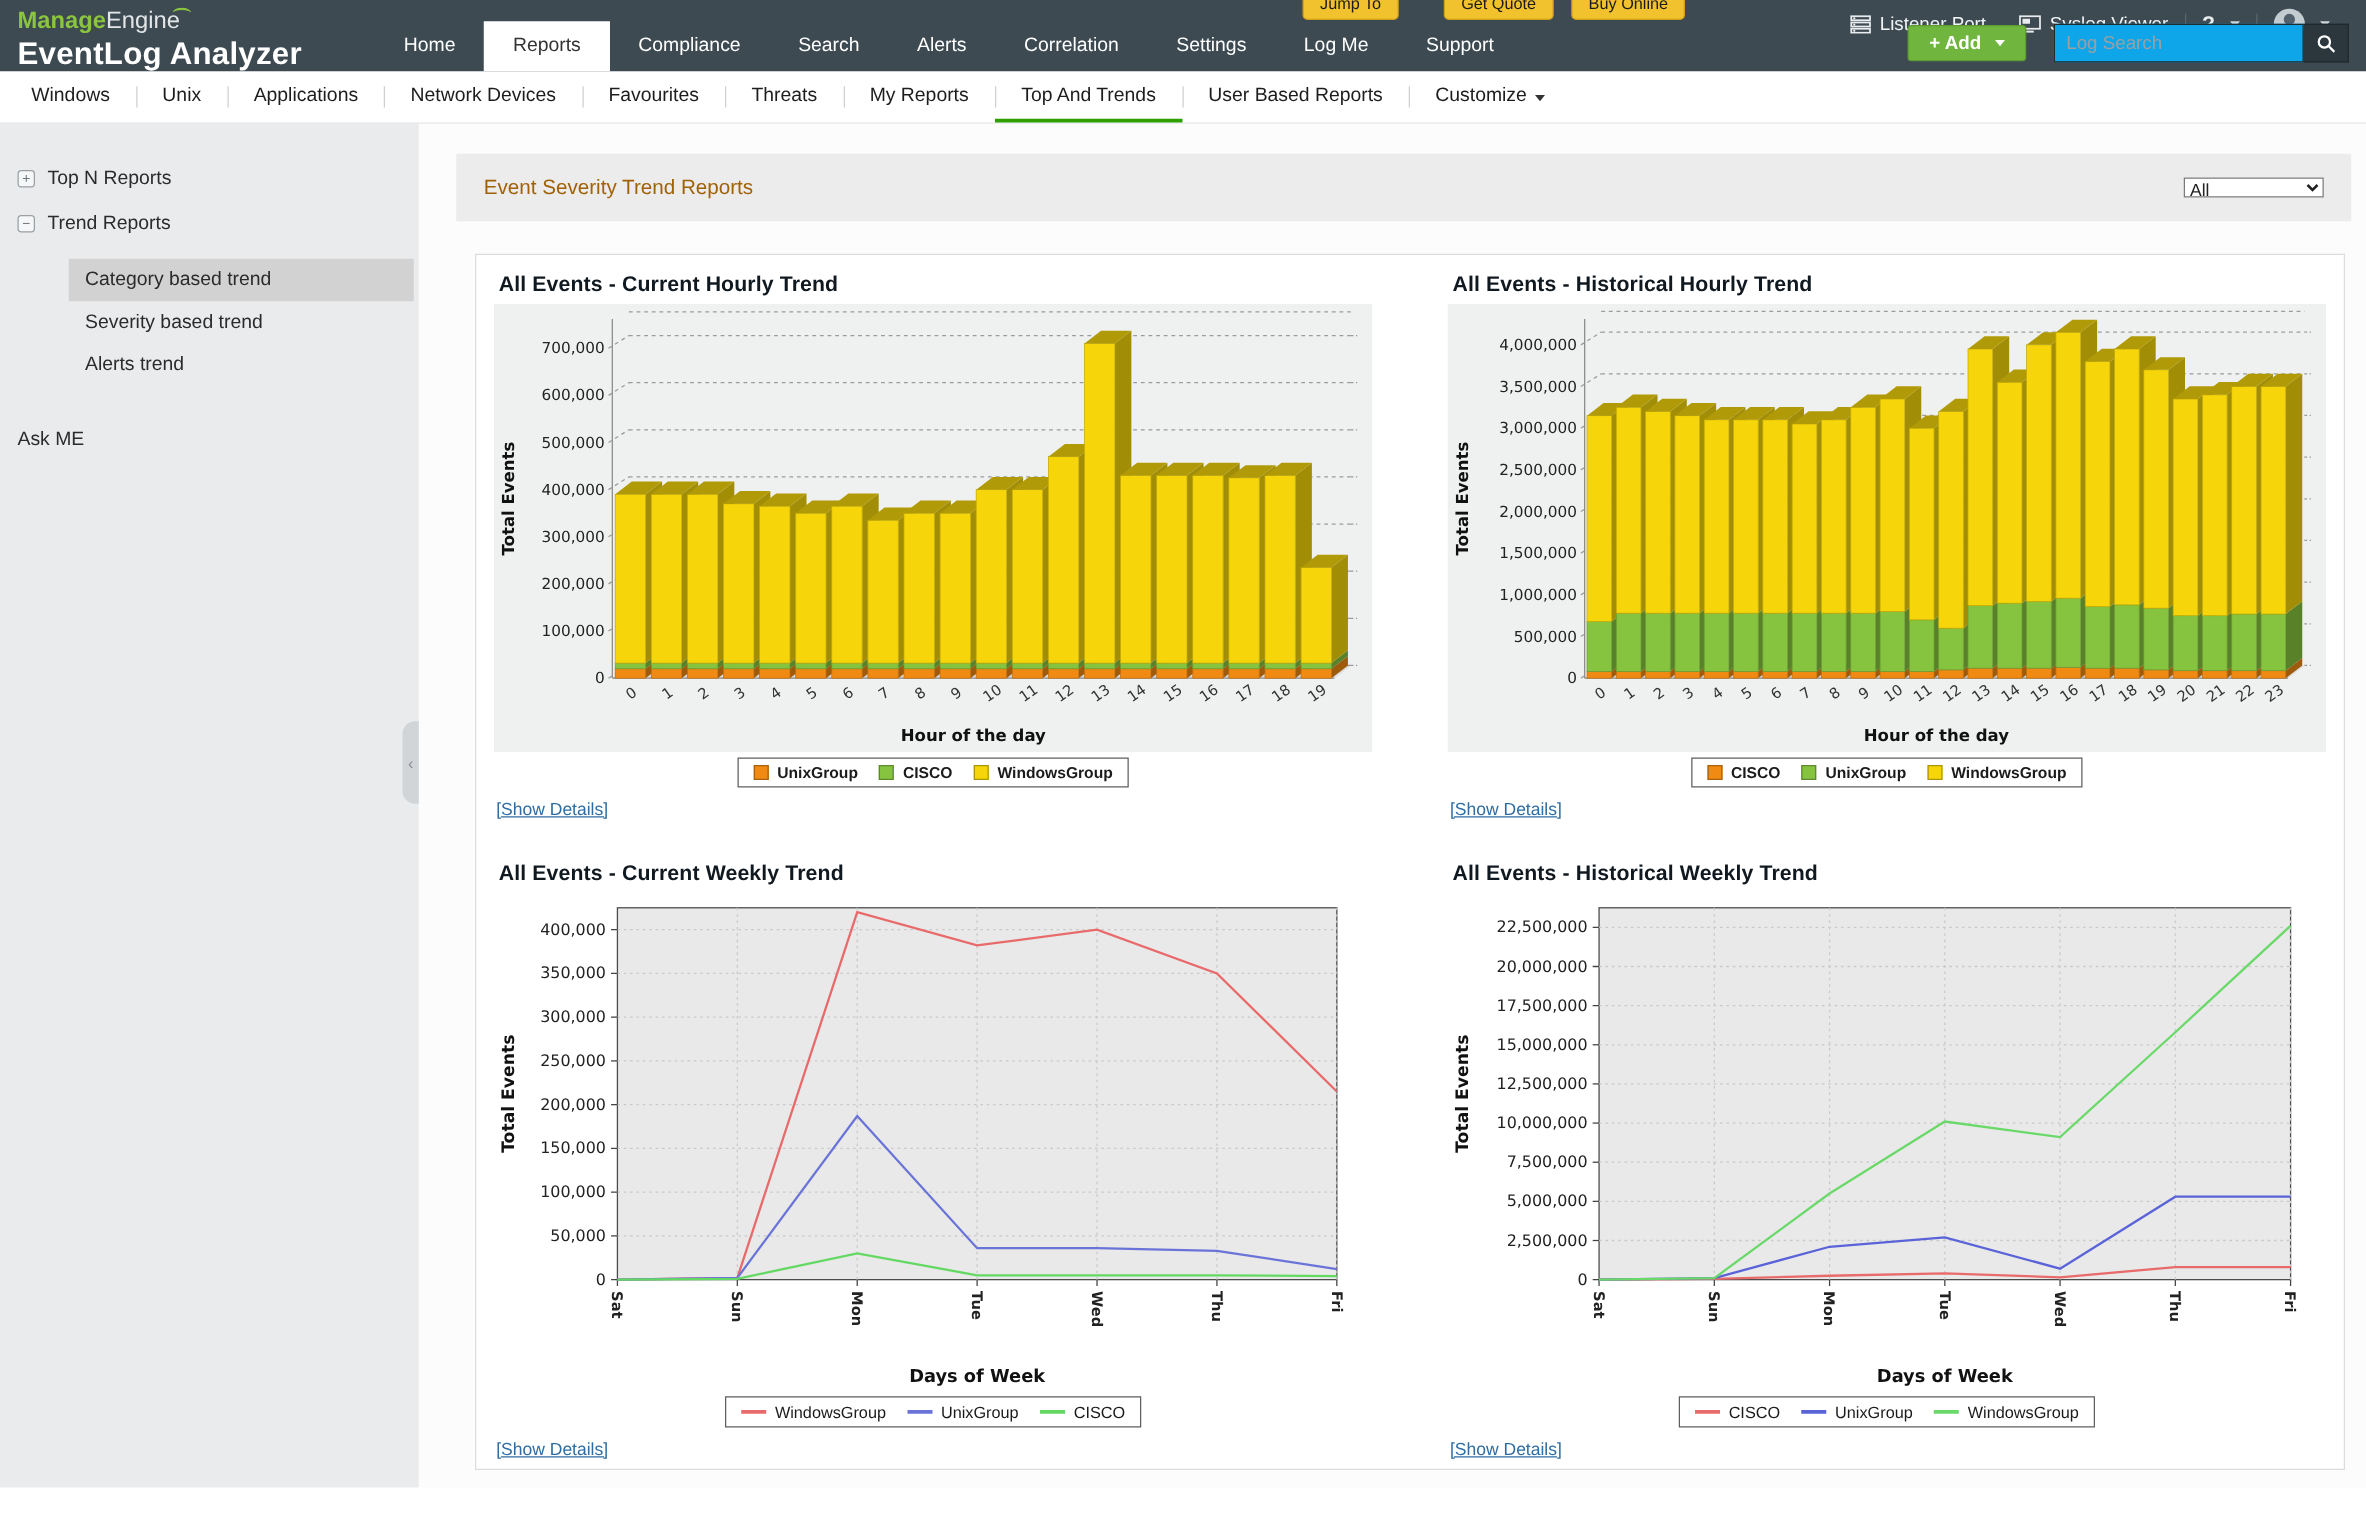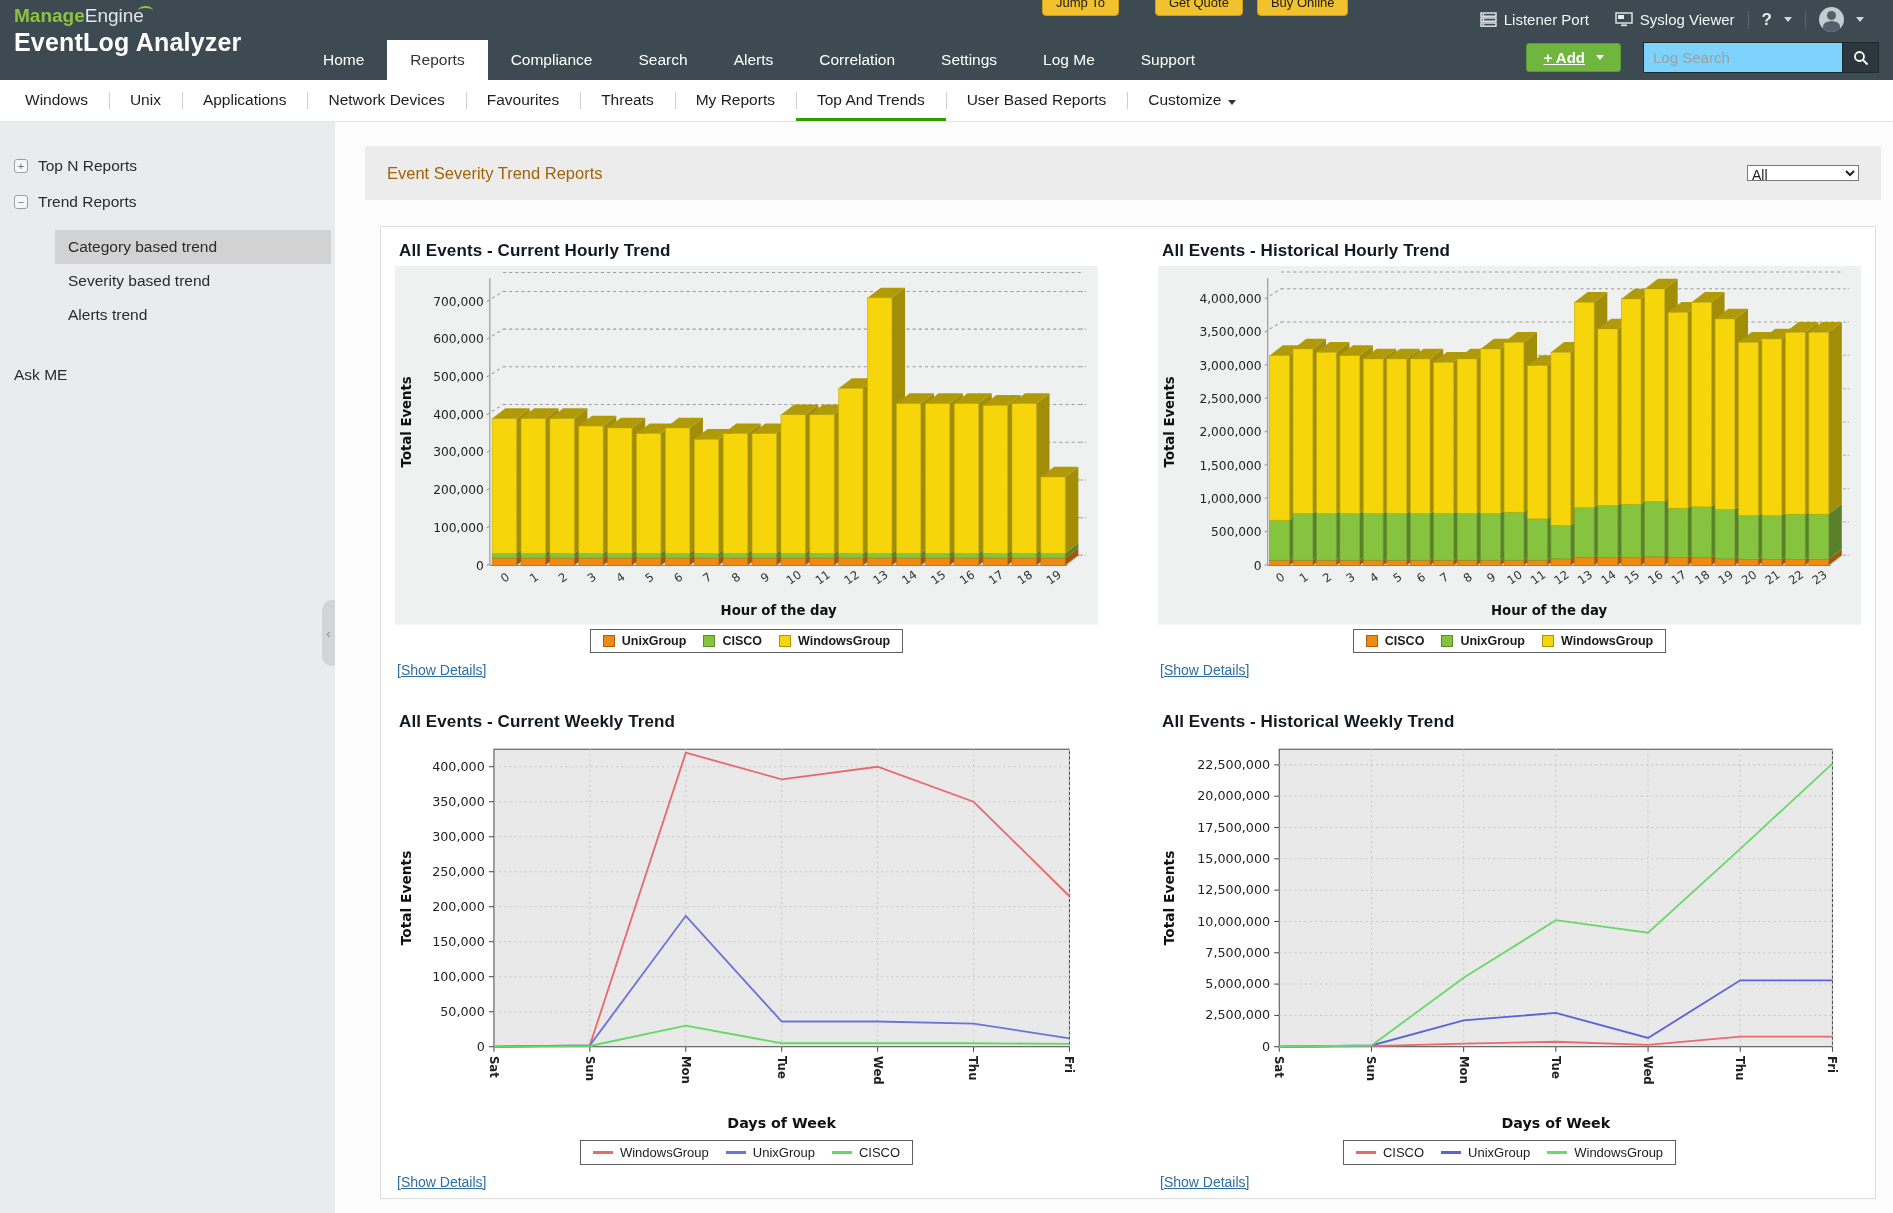--- a/index.html
+++ b/index.html
@@ -3,21 +3,21 @@
 <meta charset="utf-8">
 <style>
   * { box-sizing: border-box; margin: 0; padding: 0; }
   html,body { overflow: hidden; }
   body {
     width: 1893px; height: 1213px;
     font-family: "Liberation Sans", sans-serif;
     background: #ffffff; position: relative;
   }
   
-  .topbar { position: relative; height: 80px; background: #3d4a51; }
+  .topbar { position: relative; height: 57px; background: #3d4a51; }
   .logo { position: absolute; left: 14px; top: 6px; line-height: 1.1; }
   .logo .l1 { font-size: 19px; font-weight: 700; }
   .logo .l1 .green { color: #8bc53f; }
   .logo .l1 .gray { color: #e3e6e8; font-weight: 400; }
   .swoosh { display:inline-block; width: 15px; height: 9px; border-top: 2px solid #8bc53f; border-radius: 50% 50% 0 0; margin-left: -6px; vertical-align: super; }
   .logo .l2 { color: #ffffff; font-size: 25px; font-weight: 700; letter-spacing: 0.2px; margin-top: 2px; }
   .promo { position: absolute; top: -9px; left: 1042px; display: flex; }
   .promo .pill { height: 25px; background: #f2c12e; border: 1px solid #cf9f16; border-radius: 4px; color: #1b1b1b; font-size: 13px; padding: 3px 13px; white-space: nowrap; }
   .promo .pill + .pill { margin-left: 14px; }
   .promo .gap { width: 36px; }
@@ -27,24 +27,24 @@
   .caret { display:inline-block; width:0; height:0; border-left:4px solid transparent; border-right:4px solid transparent; border-top:5px solid #cfd6da; margin-left:5px; }
   .lp-icon svg, .sv-icon svg, .mag-icon svg { display:block; }
   .help-q { font-weight: 700; font-size: 17px; color: #e8ecee; }
   .avatar { width: 25px; height: 25px; border-radius: 50%; background: #c3ccd1; position: relative; overflow: hidden; }
   .avatar::before { content:""; position:absolute; left:8px; top:4px; width:9px; height:9px; border-radius:50%; background:#51606a; }
   .avatar::after { content:""; position:absolute; left:4px; top:14px; width:17px; height:11px; border-radius:50% 50% 0 0; background:#51606a; }
   .mainnav { position: absolute; left: 300px; bottom: 0; display: flex; }
   .mainnav .nitem { color: #ffffff; font-size: 15.5px; line-height: 40px; height: 40px; padding: 0 23px; cursor: pointer; }
   .mainnav .nitem.active { background: #ffffff; color: #333333; }
   .addsearch { position: absolute; right: 14px; bottom: 7px; display: flex; align-items: center; }
-  .add-btn { background: #6fb53e; border: 1px solid #5d9c31; color: #ffffff; font-size: 15px; font-weight: 700; padding: 5px 16px; border-radius: 3px; display: flex; align-items: center; gap: 6px; cursor: pointer; text-decoration: underline; }
+  .add-btn { background: #6fb53e; border: 1px solid #5d9c31; color: #ffffff; font-size: 15px; font-weight: 700; padding: 5px 16px; border-radius: 3px; display: flex; align-items: center; gap: 6px; cursor: pointer; }
   .add-btn .caret { border-top-color: #ffffff; }
   .search-wrap { display: flex; margin-left: 22px; }
-  .search-input { width: 200px; height: 31px; border: 1px solid #20292e; padding: 0 9px; font-size: 15px; color: #444; background: #7dd3fc; }
+  .search-input { width: 200px; height: 31px; border: 1px solid #20292e; padding: 0 9px; font-size: 15px; color: #444; background: #0ea5e9; }
   .search-input::placeholder { color: #9aa0a4; }
   .search-btn { width: 36px; height: 31px; background: #2b373d; border: 1px solid #20292e; border-left: none; display: flex; align-items: center; justify-content: center; cursor: pointer; }
   
   .subnav { height: 42px; background: #ffffff; display: flex; align-items: stretch; border-bottom: 1px solid #e3e3e3; padding-left: 4px; }
   .subnav .sitem { position: relative; font-size: 15.5px; color: #1d1d1d; line-height: 39px; padding: 0 21px; cursor: pointer; }
   .subnav .sitem + .sitem::before { content:""; position:absolute; left:0; top:12px; height:17px; border-left:1px solid #cfcfcf; }
   .subnav .sitem.active { border-bottom: 3px solid #2da000; }
   .subnav .sitem .dcaret { display:inline-block; width:0; height:0; border-left:4px solid transparent; border-right:4px solid transparent; border-top:5px solid #333; margin-left:7px; }
   
   .content { display: flex; height: 1091px; }

